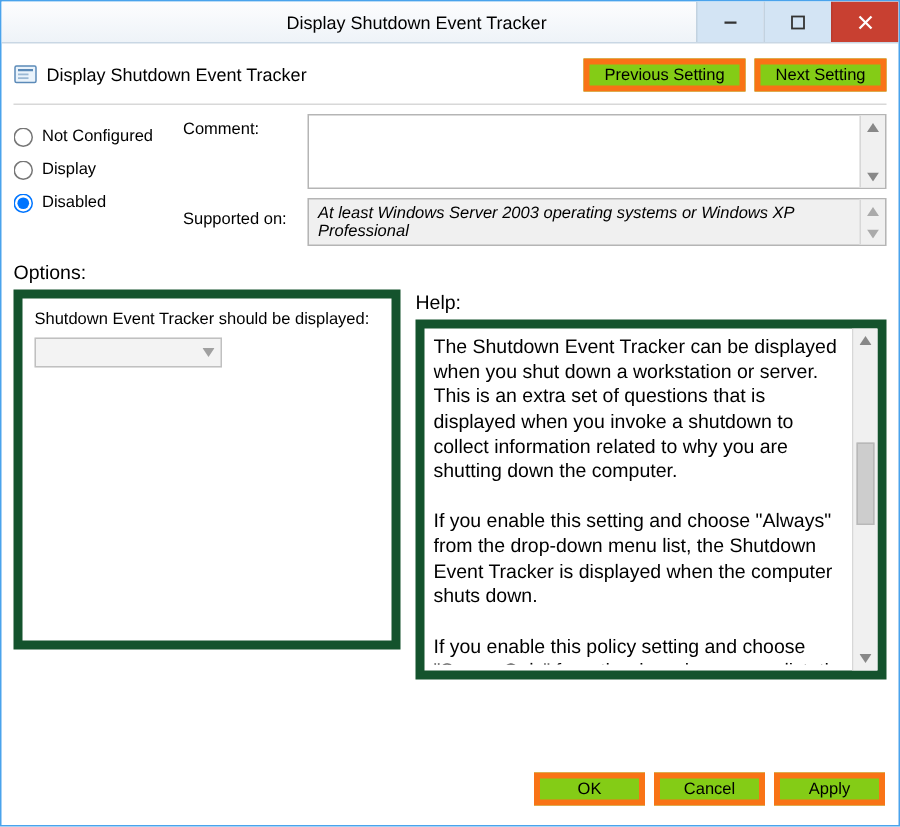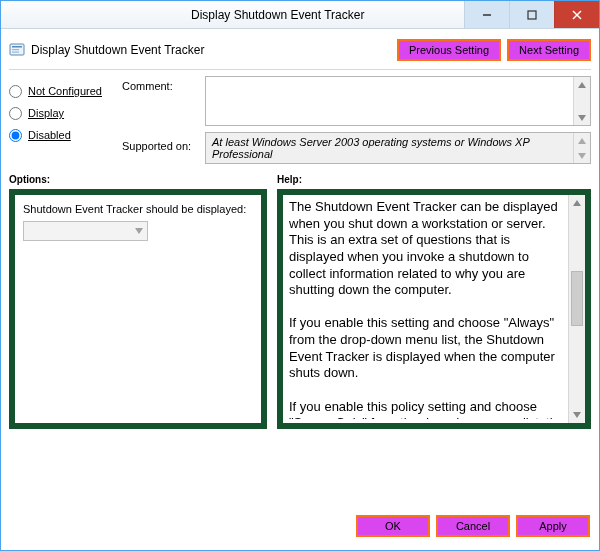--- a/index.html
+++ b/index.html
@@ -55,22 +55,22 @@
   .subtitle { font-size: 12px; color: #000; }
   .nav-buttons {
     margin-left: auto;
     display: flex;
     gap: 6px;
   }
   .btn {
     height: 22px;
     min-width: 72px;
     padding: 0 10px;
-    background: #d946ef;
-    border: 2px solid #f97316;
+    background: #84cc16;
+    border: 4px solid #f97316;
     font-size: 11px;
     color: #000;
     cursor: pointer;
   }
   hr.sep {
     border: none;
     border-top: 1px solid #d8d8d8;
     margin: 4px 0 6px 0;
   }
   .top-grid {
@@ -82,21 +82,20 @@
     width: 105px;
     padding-top: 4px;
   }
   .radio-row {
     display: flex;
     align-items: center;
     height: 22px;
     font-size: 11px;
     color: #000;
     gap: 4px;
-    text-decoration: underline;
   }
   .radio-row input { margin: 0 2px 0 0; }
   .labels-col {
     width: 75px;
     display: flex;
     flex-direction: column;
     padding-top: 4px;
   }
   .labels-col .lbl { height: 54px; }
   .labels-col .lbl2 { padding-top: 6px; }
@@ -135,22 +134,22 @@
     height: 15px;
     display: flex; align-items: center; justify-content: center;
     color: #666;
   }
   .middle {
     display: flex;
     gap: 10px;
     margin-top: 10px;
   }
   .options-col { width: 258px; }
-  .help-col { flex: 1; }
-  .section-label { font-size: 10px; margin-bottom: 4px; font-weight: bold; }
+  .help-col { flex: 1; margin-top: 20px; }
+  .section-label { font-size: 13px; margin-bottom: 4px; }
   .panel {
     border: 6px solid #14532d;
     background: #fff;
     position: relative;
   }
   .options-panel {
     height: 240px;
     padding: 8px;
   }
   .options-panel .opt-label {

